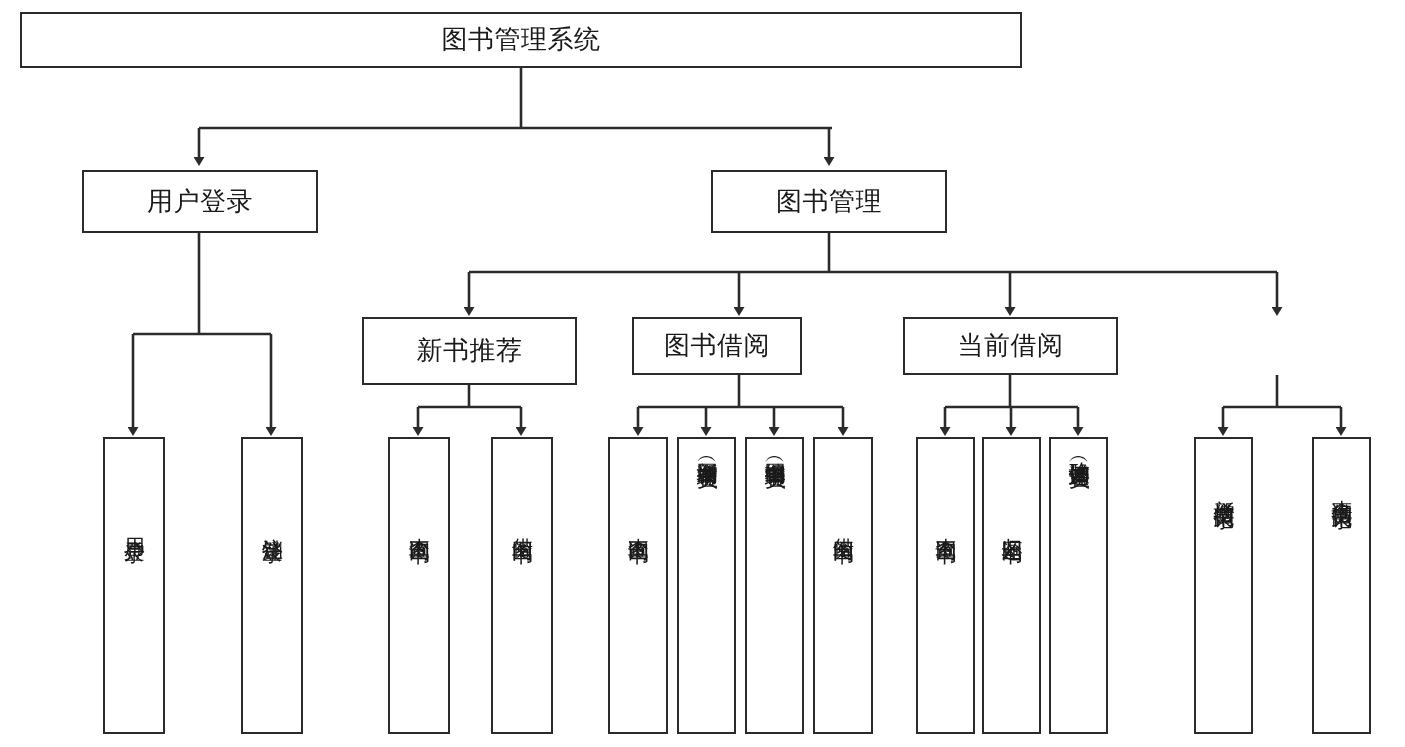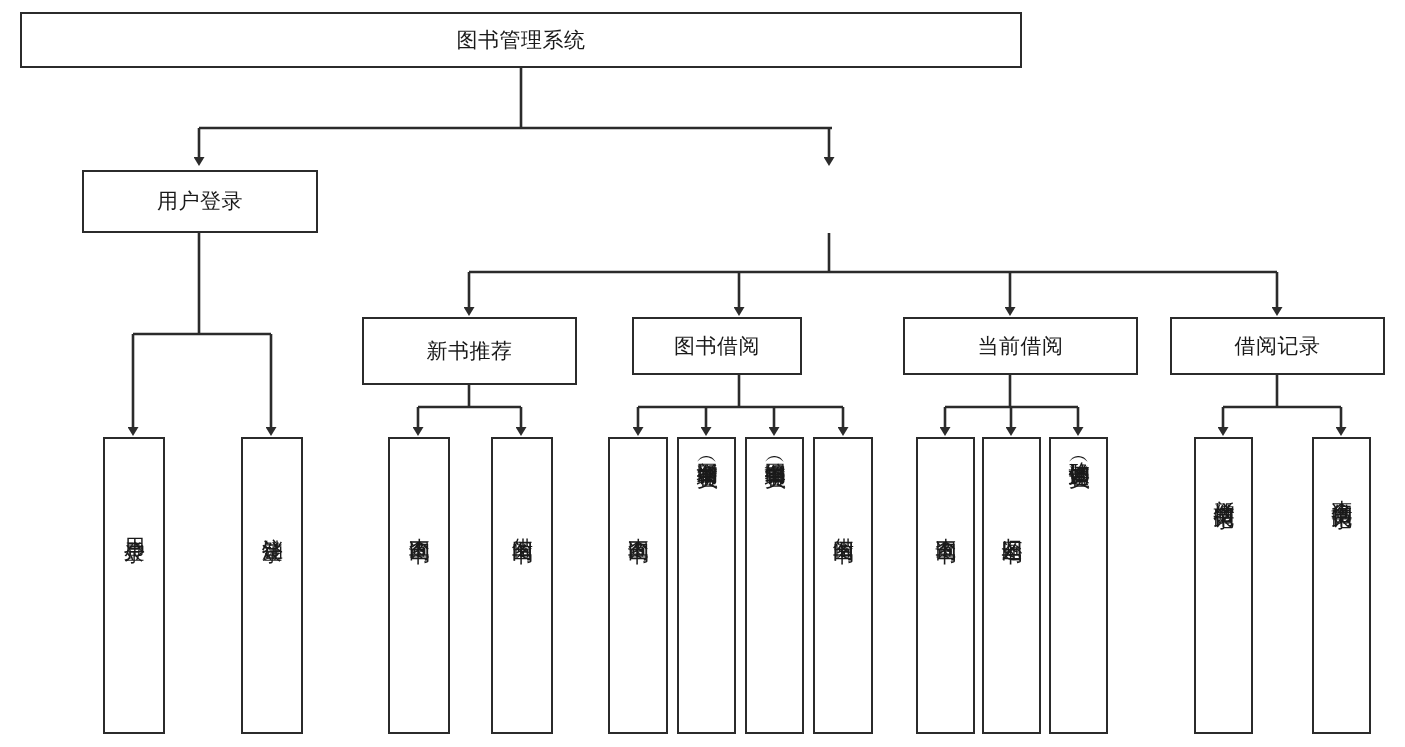--- a/index.html
+++ b/index.html
@@ -32,21 +32,21 @@
     position: absolute;
     box-sizing: border-box;
     background: #ffffff;
     border: 2.5px solid #2b2b2b;
     display: flex;
     align-items: center;
     justify-content: center;
     color: #1a1a1a;
   }
   .node .label {
-    font-size: 21px;
+    font-size: 26px;
     line-height: 1.15;
     letter-spacing: 0.5px;
     white-space: nowrap;
     text-align: center;
   }
   .node.vertical {
     align-items: flex-start;
     justify-content: center;
     padding-top: 8px;
   }
@@ -131,36 +131,36 @@
   </svg>
 
   <div class="node" style="left:20px; top:12px; width:1002px; height:56px;">
     <span class="label">图书管理系统</span>
   </div>
 
   <div class="node" style="left:82px; top:170px; width:236px; height:63px;">
     <span class="label">用户登录</span>
   </div>
 
+  <div class="node" style="left:711px; top:170px; width:236px; height:63px;">
+    <span class="label">图书管理</span>
+  </div>
 
   <div class="node" style="left:362px; top:317px; width:215px; height:68px;">
     <span class="label">新书推荐</span>
   </div>
 
   <div class="node" style="left:632px; top:317px; width:170px; height:58px;">
     <span class="label">图书借阅</span>
   </div>
 
-  <div class="node" style="left:903px; top:317px; width:235px; height:58px;">
+  <div class="node" style="left:903px; top:317px; width:215px; height:58px;">
     <span class="label">当前借阅</span>
   </div>
 
-  <div class="node" style="left:1170px; top:317px; width:215px; height:58px;">
-    <span class="label">借阅记录</span>
-  </div>
 
   <div class="node vertical" style="left:103px; top:437px; width:62px; height:297px; padding-top:82px;">
     <span class="label">用户登录</span>
   </div>
 
   <div class="node vertical" style="left:241px; top:437px; width:62px; height:297px; padding-top:82px;">
     <span class="label">注销登录</span>
   </div>
 
   <div class="node vertical" style="left:388px; top:437px; width:62px; height:297px; padding-top:82px;">

